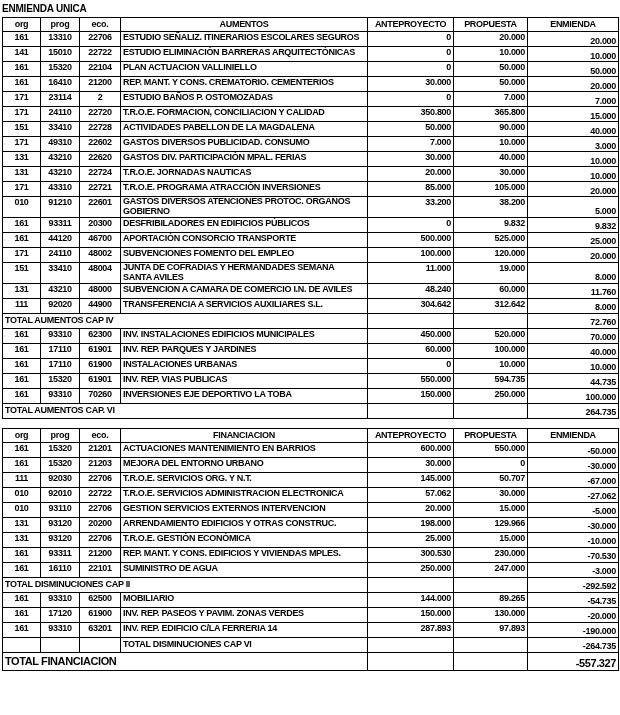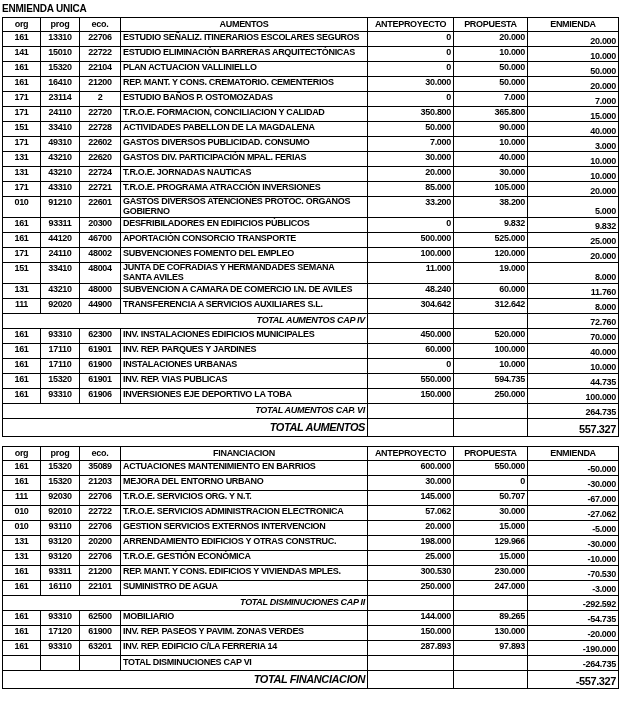--- a/index.html
+++ b/index.html
@@ -18,21 +18,21 @@
   }
   table.budget th{text-align:center;height:13px;vertical-align:middle;margin-left:13px;}
   tr.item{height:15px;}
   tr.sub{height:15px;}
   td.code{text-align:center;vertical-align:top;white-space:nowrap;}
   td.concept{text-align:left;vertical-align:top;white-space:nowrap;}
   td.concept.wrap{white-space:normal;line-height:1.1;}
   td.num{text-align:right;vertical-align:top;white-space:nowrap;}
   td.enm{text-align:right;vertical-align:bottom;white-space:nowrap;padding-top:3px;}
   td.sublabel{text-align:left;vertical-align:middle;white-space:nowrap;}
-  td.mergedlabel{text-align:right;vertical-align:middle;white-space:nowrap;font-style:italic;}
+  td.mergedlabel{text-align:left;vertical-align:middle;white-space:nowrap;}
   tr.total td{font-size:11px;letter-spacing:-0.4px;height:17px;}
 </style>
 </head>
 <body>
 
 <div class="page">
   <div class="doc-title">ENMIENDA UNICA</div>
 
   <table class="budget">
     <colgroup>
@@ -254,37 +254,31 @@
           <td class="code">15320</td>
           <td class="code">61901</td>
           <td class="concept">INV. REP. VIAS PUBLICAS</td>
           <td class="num">550.000</td>
           <td class="num">594.735</td>
           <td class="enm">44.735</td>
         </tr>
         <tr class="item">
           <td class="code">161</td>
           <td class="code">93310</td>
-          <td class="code">61906</td>
+          <td class="code">70260</td>
           <td class="concept">INVERSIONES EJE DEPORTIVO LA TOBA</td>
           <td class="num">150.000</td>
           <td class="num">250.000</td>
           <td class="enm">100.000</td>
         </tr>
         <tr class="sub">
           <td class="mergedlabel" colspan="4">TOTAL AUMENTOS CAP. VI</td>
           <td class="num"></td>
           <td class="num"></td>
           <td class="enm">264.735</td>
-        </tr>
-        <tr class="total">
-          <td class="mergedlabel" colspan="4">TOTAL AUMENTOS</td>
-          <td class="num"></td>
-          <td class="num"></td>
-          <td class="enm">557.327</td>
         </tr>
       </tbody>
   </table>
 
   <table class="budget">
     <colgroup>
       <col style="width:38px">
         <col style="width:39px">
         <col style="width:41px">
       <col style="width:247px">
@@ -298,21 +292,21 @@
           <th>prog</th>
           <th>eco.</th>
           <th>FINANCIACION</th>
           <th>ANTEPROYECTO</th>
           <th>PROPUESTA</th>
           <th>ENMIENDA</th>
         </tr>
         <tr class="item">
           <td class="code">161</td>
           <td class="code">15320</td>
-          <td class="code">35089</td>
+          <td class="code">21201</td>
           <td class="concept">ACTUACIONES MANTENIMIENTO EN BARRIOS</td>
           <td class="num">600.000</td>
           <td class="num">550.000</td>
           <td class="enm">-50.000</td>
         </tr>
         <tr class="item">
           <td class="code">161</td>
           <td class="code">15320</td>
           <td class="code">21203</td>
           <td class="concept">MEJORA DEL ENTORNO URBANO</td>

